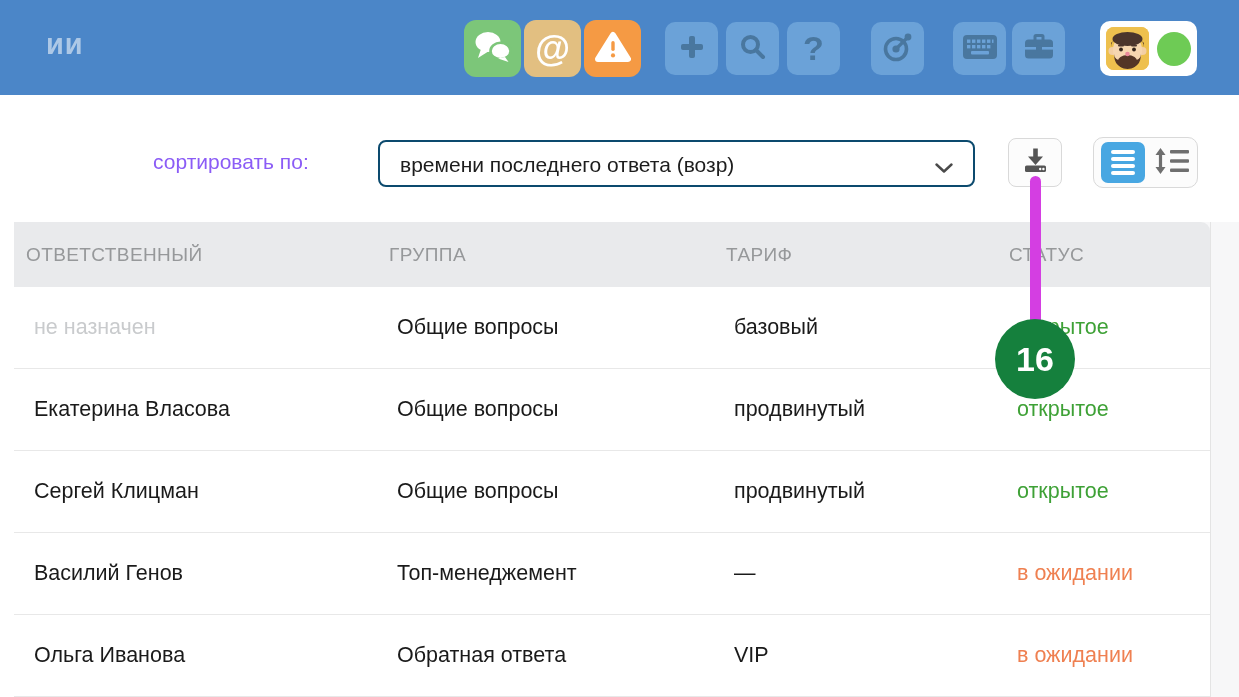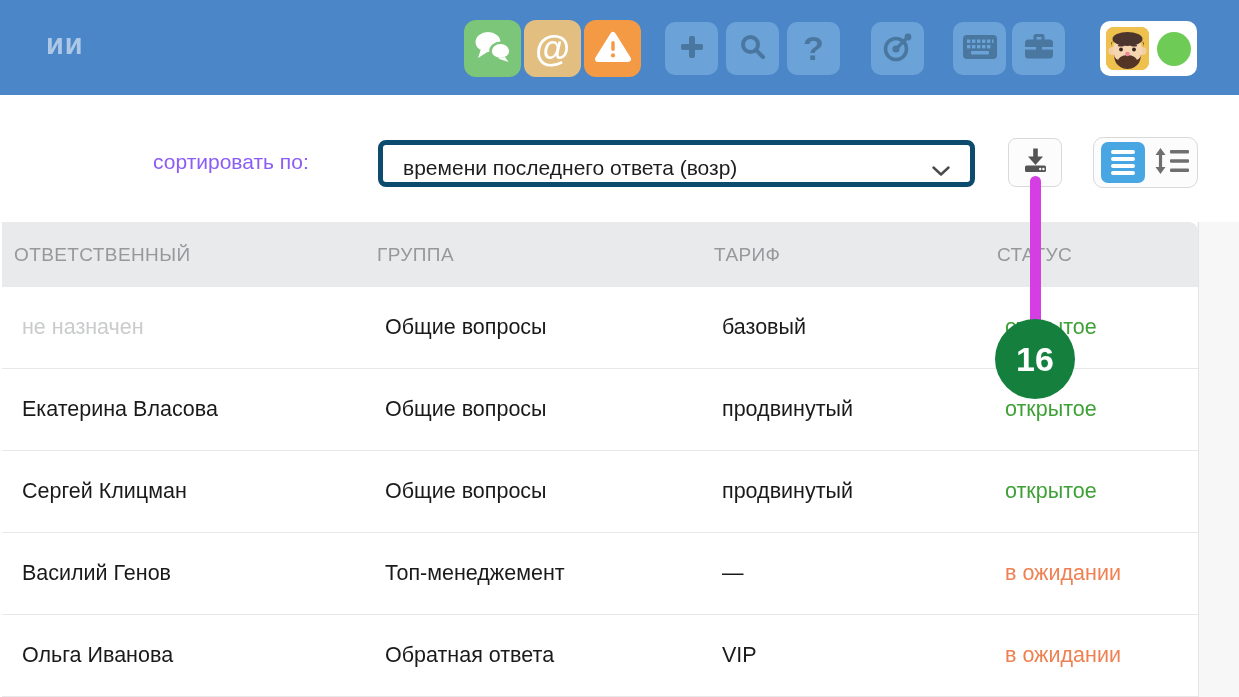--- a/index.html
+++ b/index.html
@@ -27,36 +27,36 @@
   .btn-case { left:1012px; }
   .user-widget { position:absolute; left:1100px; top:21px; width:97px; height:55px;
     background:#ffffff; border-radius:10px; cursor:pointer; }
   .avatar { position:absolute; left:6px; top:6px; width:43px; height:43px; border-radius:8px;
     overflow:hidden; background:#eec04e; }
   .status-dot { position:absolute; left:57px; top:11px; width:34px; height:34px;
     border-radius:50%; background:#6ecb55; }
   
   .sort-label { position:absolute; left:153px; top:150px; font-size:21px; color:#8b5cf6; }
   .sort-select { position:absolute; left:378px; top:140px; width:597px; height:47px;
-    background:#fff; border:5px solid #0c4a6e; border-radius:8px; cursor:pointer; }
+    background:#fff; border:2px solid #0c4a6e; border-radius:8px; cursor:pointer; }
   .sort-select .value { position:absolute; left:20px; top:0; line-height:45px; font-size:21px; color:#1d1d1d; }
   .sort-select .chev { position:absolute; right:20px; top:18px; }
   .dl-btn { position:absolute; left:1008px; top:138px; width:54px; height:49px;
     background:#fcfcfc; border:1px solid #d9d9d9; border-radius:8px; cursor:pointer;
     display:flex; align-items:center; justify-content:center; }
   .view-toggle { position:absolute; left:1093px; top:137px; width:105px; height:51px;
     background:#fcfcfc; border:1px solid #d9d9d9; border-radius:10px; }
   .vt-list { position:absolute; left:7px; top:4px; width:44px; height:41px; border-radius:7px;
     background:#48a7e2; cursor:pointer; display:flex; flex-direction:column;
     align-items:center; justify-content:center; gap:3px; }
   .vt-list span { display:block; width:24px; height:4px; background:#fff; border-radius:2px; }
   .vt-density { position:absolute; left:57px; top:11px; width:42px; height:28px; cursor:pointer;
     display:flex; align-items:center; justify-content:center; }
   
-  .table { position:absolute; left:2px; top:222px; width:1197px; border-right:1px solid #e4e4e4; }
+  .table { position:absolute; left:14px; top:222px; width:1197px; border-right:1px solid #e4e4e4; }
   .page-right-strip { position:absolute; left:1197px; top:222px; width:42px; height:475px; background:#f7f7f8; }
   .thead { height:65px; background:#e9eaec; border-top-right-radius:9px;
     display:grid; grid-template-columns:363px 337px 283px auto; align-items:center; padding-left:12px; }
   .thead .th { font-size:19px; color:#96989a; letter-spacing:0.4px; }
   .trow { height:82px; display:grid; grid-template-columns:363px 337px 283px auto;
     align-items:center; padding-left:20px; border-bottom:1px solid #e8e8e8; background:#fff; cursor:pointer; }
   .trow .cell { font-size:21.5px; color:#1a1a1a; }
   .cell.muted { color:#c9cbcd; }
   .cell.open { color:#3ea136; }
   .cell.pending { color:#ef8051; }

